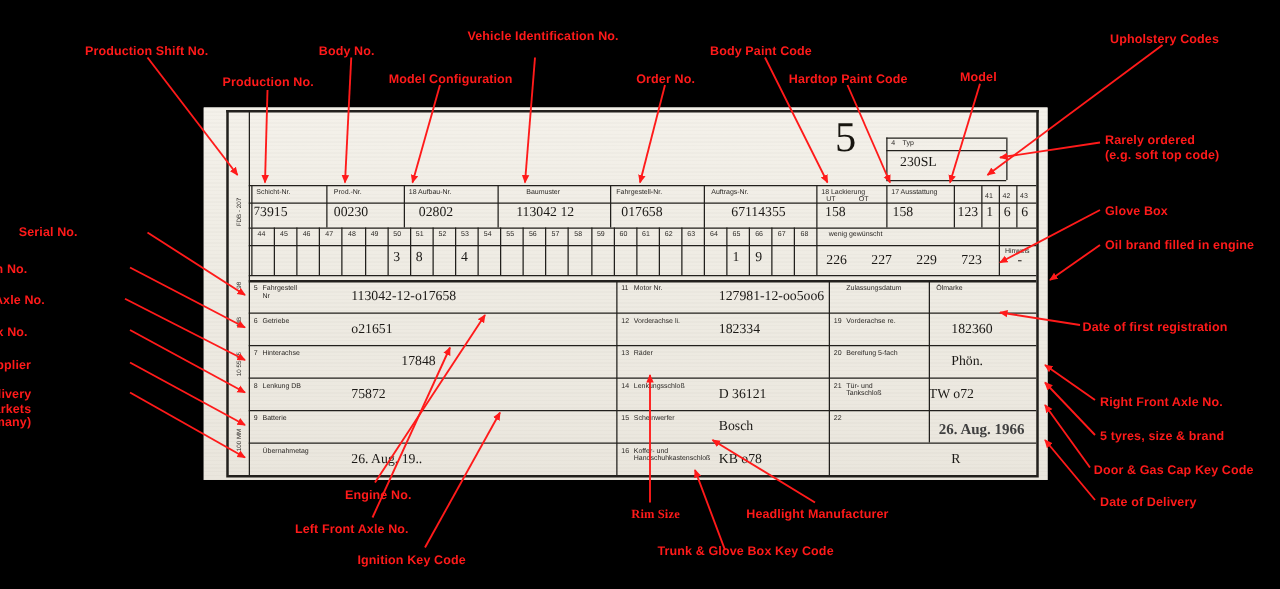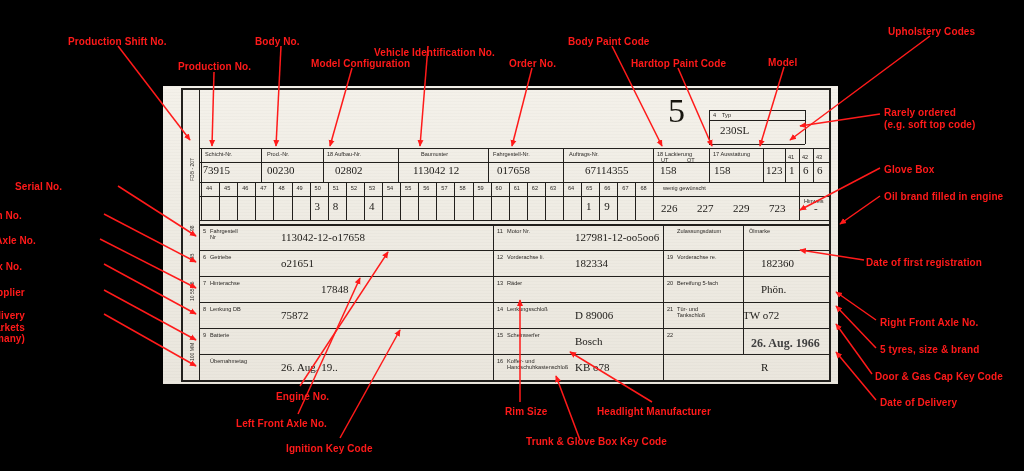--- a/index.html
+++ b/index.html
@@ -242,21 +242,21 @@
           <div class="lbl" style="left: 334px; top: 194px; white-space: pre; line-height: 1.15;">13</div>
           <div class="lbl" style="left: 344px; top: 194px; white-space: pre; line-height: 1.15;">Räder</div>
           <div class="lbl" style="left: 504px; top: 194px; white-space: pre; line-height: 1.15;">20</div>
           <div class="lbl" style="left: 514px; top: 194px; white-space: pre; line-height: 1.15;">Bereifung 5-fach</div>
           <div class="num" style="left: 598px; top: 197px;">Phön.</div>
           <div class="lbl" style="left: 40px; top: 220px; white-space: pre; line-height: 1.15;">8</div>
           <div class="lbl" style="left: 47px; top: 220px; white-space: pre; line-height: 1.15;">Lenkung DB</div>
           <div class="num" style="left: 118px; top: 223px;">75872</div>
           <div class="lbl" style="left: 334px; top: 220px; white-space: pre; line-height: 1.15;">14</div>
           <div class="lbl" style="left: 344px; top: 220px; white-space: pre; line-height: 1.15;">Lenkungsschloß</div>
-          <div class="num" style="left: 412px; top: 223px;">D  89006</div>
+          <div class="num" style="left: 412px; top: 223px;">D  36121</div>
           <div class="lbl" style="left: 504px; top: 220px; white-space: pre; line-height: 1.15;">21</div>
           <div class="lbl" style="left: 514px; top: 220px; white-space: pre; line-height: 1.15;">Tür- und
 Tankschloß</div>
           <div class="num" style="left: 580px; top: 223px;">TW o72</div>
           <div class="lbl" style="left: 40px; top: 246px; white-space: pre; line-height: 1.15;">9</div>
           <div class="lbl" style="left: 47px; top: 246px; white-space: pre; line-height: 1.15;">Batterie</div>
           <div class="lbl" style="left: 334px; top: 246px; white-space: pre; line-height: 1.15;">15</div>
           <div class="lbl" style="left: 344px; top: 246px; white-space: pre; line-height: 1.15;">Scheinwerfer</div>
           <div class="num" style="left: 412px; top: 249px;">Bosch</div>
           <div class="lbl" style="left: 504px; top: 246px; white-space: pre; line-height: 1.15;">22</div>
@@ -315,21 +315,21 @@
       <path d="M580,440 L556,376"></path>
       <path d="M652,402 L570,352"></path>
     </g>
   </svg>
 
   <div id="annTop">
       <div class="ann " style="left: 68px; top: 36px;"><div>Production Shift No.</div></div>
       <div class="ann " style="left: 178px; top: 61px;"><div>Production No.</div></div>
       <div class="ann " style="left: 255px; top: 36px;"><div>Body No.</div></div>
       <div class="ann " style="left: 311px; top: 58px;"><div>Model Configuration</div></div>
-      <div class="ann " style="left: 374px; top: 47px;"><div>Vehicle Identification No.</div></div>
+      <div class="ann " style="left: 374px; top: 24px;"><div>Vehicle Identification No.</div></div>
       <div class="ann " style="left: 509px; top: 58px;"><div>Order No.</div></div>
       <div class="ann " style="left: 568px; top: 36px;"><div>Body Paint Code</div></div>
       <div class="ann " style="left: 631px; top: 58px;"><div>Hardtop Paint Code</div></div>
       <div class="ann " style="left: 768px; top: 57px;"><div>Model</div></div>
       <div class="ann " style="left: 888px; top: 26px;"><div>Upholstery Codes</div></div>
     </div>
   <div id="annRight">
       <div class="ann right" style="left: 884px; top: 107px;"><div>Rarely ordered</div><div class="sub">(e.g. soft top code)</div></div>
       <div class="ann right" style="left: 884px; top: 164px;"><div>Glove Box</div></div>
       <div class="ann right" style="left: 884px; top: 191px;"><div>Oil brand filled in engine</div></div>
@@ -345,18 +345,18 @@
       <div class="ann rt" style="left: -30px; top: 235px;"><div>Rear Axle No.</div></div>
       <div class="ann rt" style="left: -60px; top: 261px;"><div>Steering Box No.</div></div>
       <div class="ann rt" style="left: -54px; top: 287px;"><div>Battery Supplier</div></div>
       <div class="ann rt" style="left: -110px; top: 310px;"><div>Date of Delivery</div><div class="sub">(Only used in a few markets
 e.g. Germany)</div></div>
     </div>
   <div id="annBottom">
       <div class="ann " style="left: 276px; top: 391px;"><div>Engine No.</div></div>
       <div class="ann " style="left: 236px; top: 418px;"><div>Left Front Axle No.</div></div>
       <div class="ann " style="left: 286px; top: 443px;"><div>Ignition Key Code</div></div>
-      <div class="ann " style="left: 505px; top: 406px;"><div>Rim Size</div></div>
+      <div class="ann " style="left: 505px; top: 406px; font-family: Liberation Serif, serif;"><div>Rim Size</div></div>
       <div class="ann " style="left: 526px; top: 436px;"><div>Trunk &amp; Glove Box Key Code</div></div>
       <div class="ann " style="left: 597px; top: 406px;"><div>Headlight Manufacturer</div></div>
     </div>
 
 </div>
 
 </body></html>

